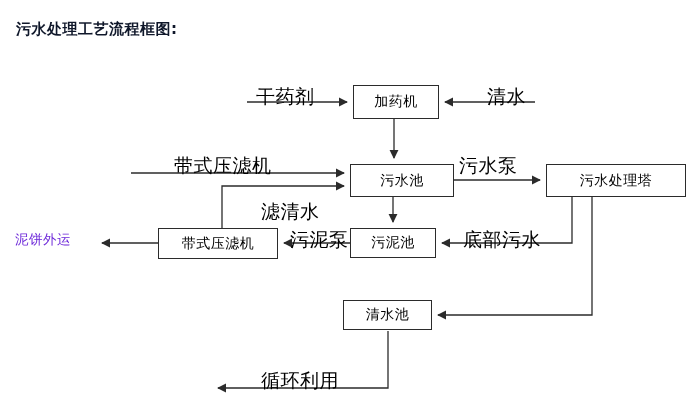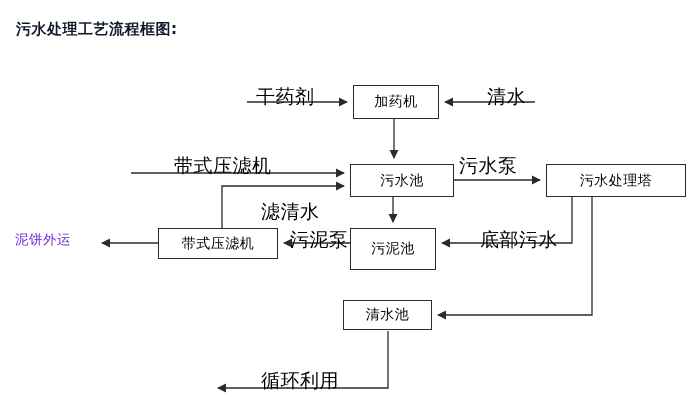--- a/index.html
+++ b/index.html
@@ -113,39 +113,39 @@
   </div>
 
   <div class="node-box" style="left:546px; top:164px; width:140px; height:33px;">
     <span>污水处理塔</span>
   </div>
 
   <div class="node-box" style="left:158px; top:228px; width:120px; height:31px;">
     <span>带式压滤机</span>
   </div>
 
-  <div class="node-box" style="left:350px; top:228px; width:86px; height:42px;">
+  <div class="node-box" style="left:350px; top:228px; width:86px; height:30px;">
     <span>污泥池</span>
   </div>
 
   <div class="node-box" style="left:343px; top:300px; width:89px; height:30px;">
     <span>清水池</span>
   </div>
 
   <div class="edge-label" style="left:256px; top:84px;">干药剂</div>
 
   <div class="edge-label" style="left:487px; top:84px;">清水</div>
 
   <div class="edge-label" style="left:174px; top:153px;">带式压滤机</div>
 
   <div class="edge-label" style="left:261px; top:188px;margin-top:11px;">滤清水</div>
 
   <div class="edge-label" style="left:459px; top:153px;">污水泵</div>
 
   <div class="edge-label" style="left:290px; top:227px;">污泥泵</div>
 
-  <div class="edge-label" style="left:480px; top:227px;">底部污水</div>
+  <div class="edge-label" style="left:463px; top:227px;">底部污水</div>
 
   <div class="edge-label" style="left:261px; top:368px;">循环利用</div>
 
   <div class="terminal-label" style="left:15px; top:231px;">泥饼外运</div>
 
 </div>
 
 </body></html>

